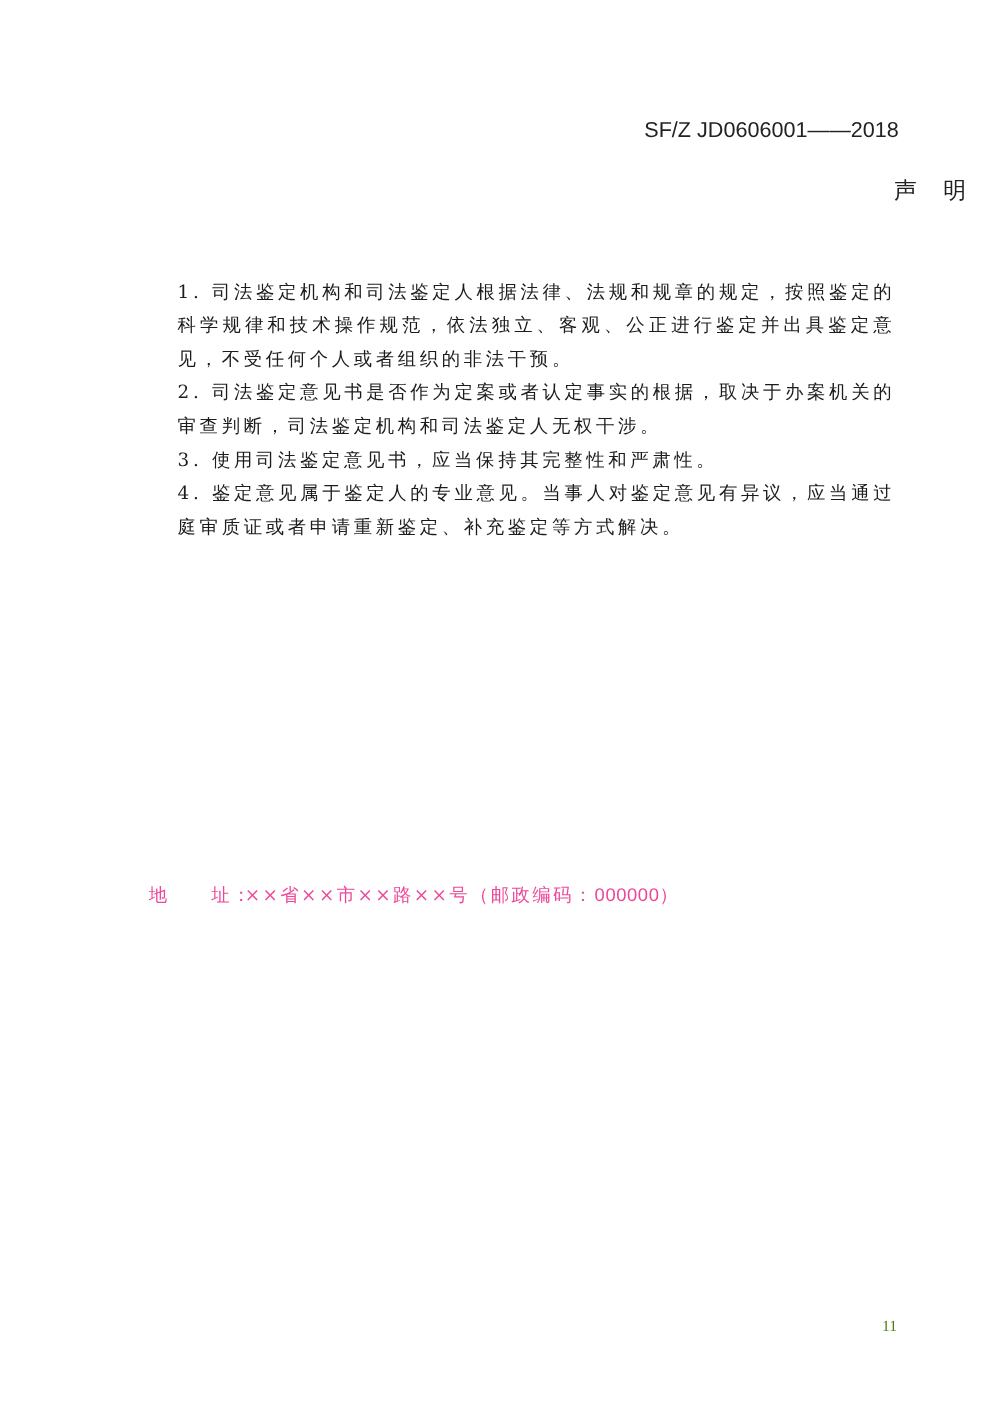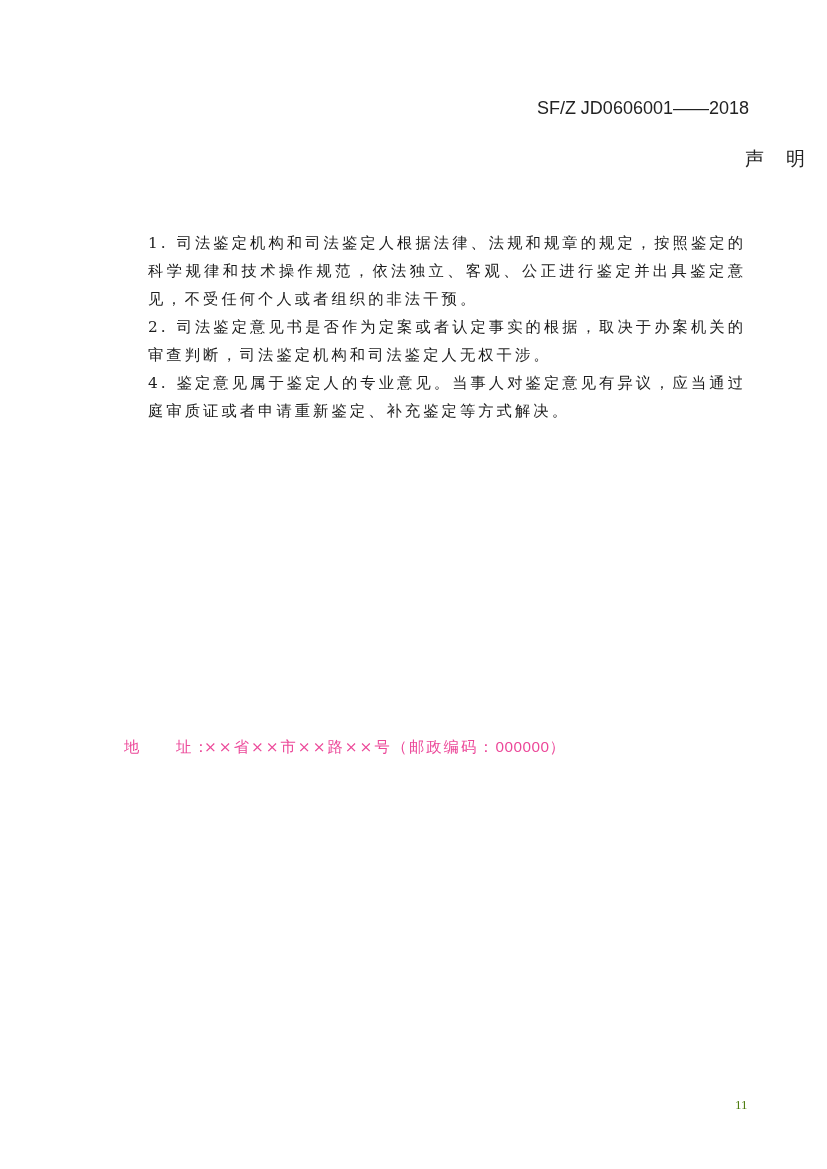--- a/index.html
+++ b/index.html
@@ -25,20 +25,21 @@
 </head>
 <body>
 
 <div class="header-code">SF/Z JD0606001——2018</div>
 
 <div class="title">声明</div>
 
 <div class="statements">
   <p class="statement">1. 司法鉴定机构和司法鉴定人根据法律、法规和规章的规定，按照鉴定的科学规律和技术操作规范，依法独立、客观、公正进行鉴定并出具鉴定意见，不受任何个人或者组织的非法干预。</p>
   <p class="statement">2. 司法鉴定意见书是否作为定案或者认定事实的根据，取决于办案机关的审查判断，司法鉴定机构和司法鉴定人无权干涉。</p>
+  <p class="statement">3. 使用司法鉴定意见书，应当保持其完整性和严肃性。</p>
   <p class="statement">4. 鉴定意见属于鉴定人的专业意见。当事人对鉴定意见有异议，应当通过庭审质证或者申请重新鉴定、补充鉴定等方式解决。</p>
 </div>
 
 <div class="contact">
   <div class="contact-row">
     <span class="contact-label-addr"><span class="l1">地</span><span>址：</span></span><span>××省××市××路××号（邮政编码：</span><span class="num">000000</span><span>）</span>
   </div>
 </div>
 
 <div class="page-number">11</div>

